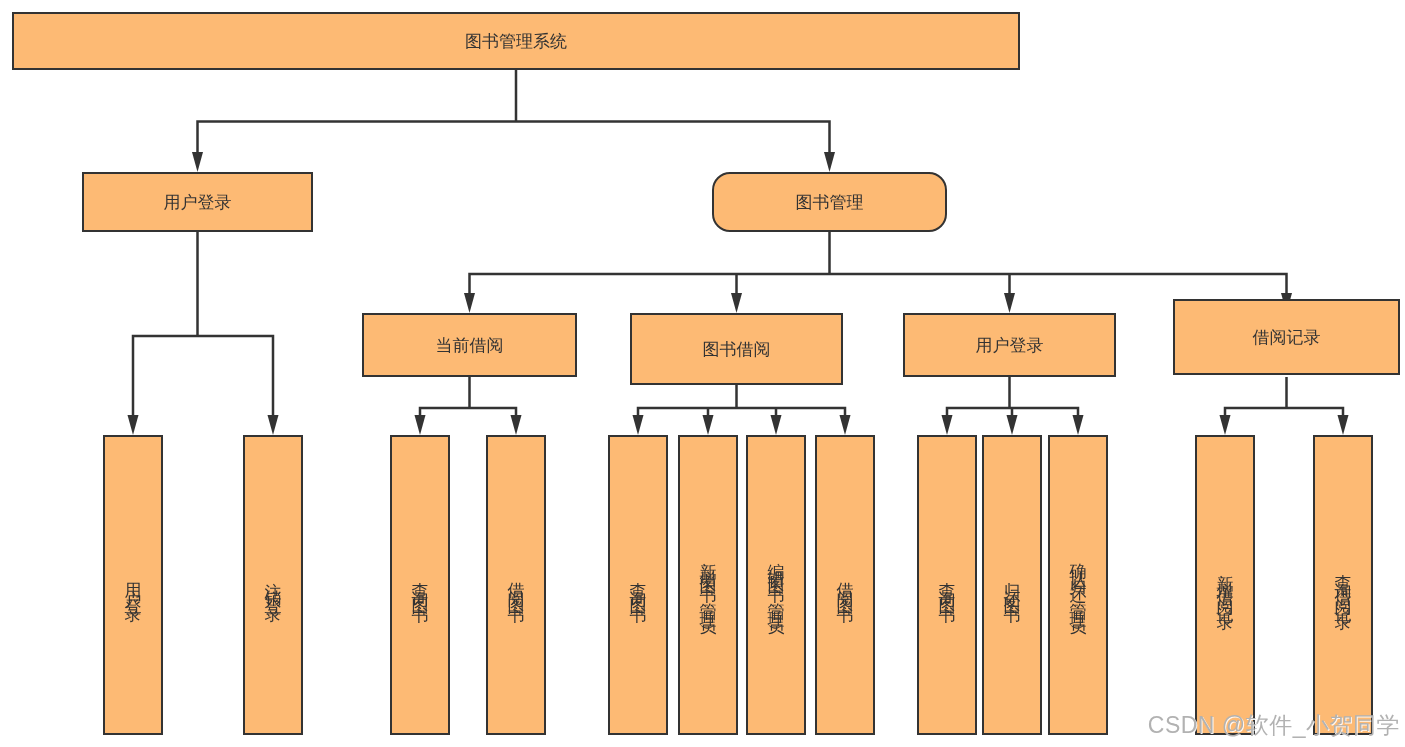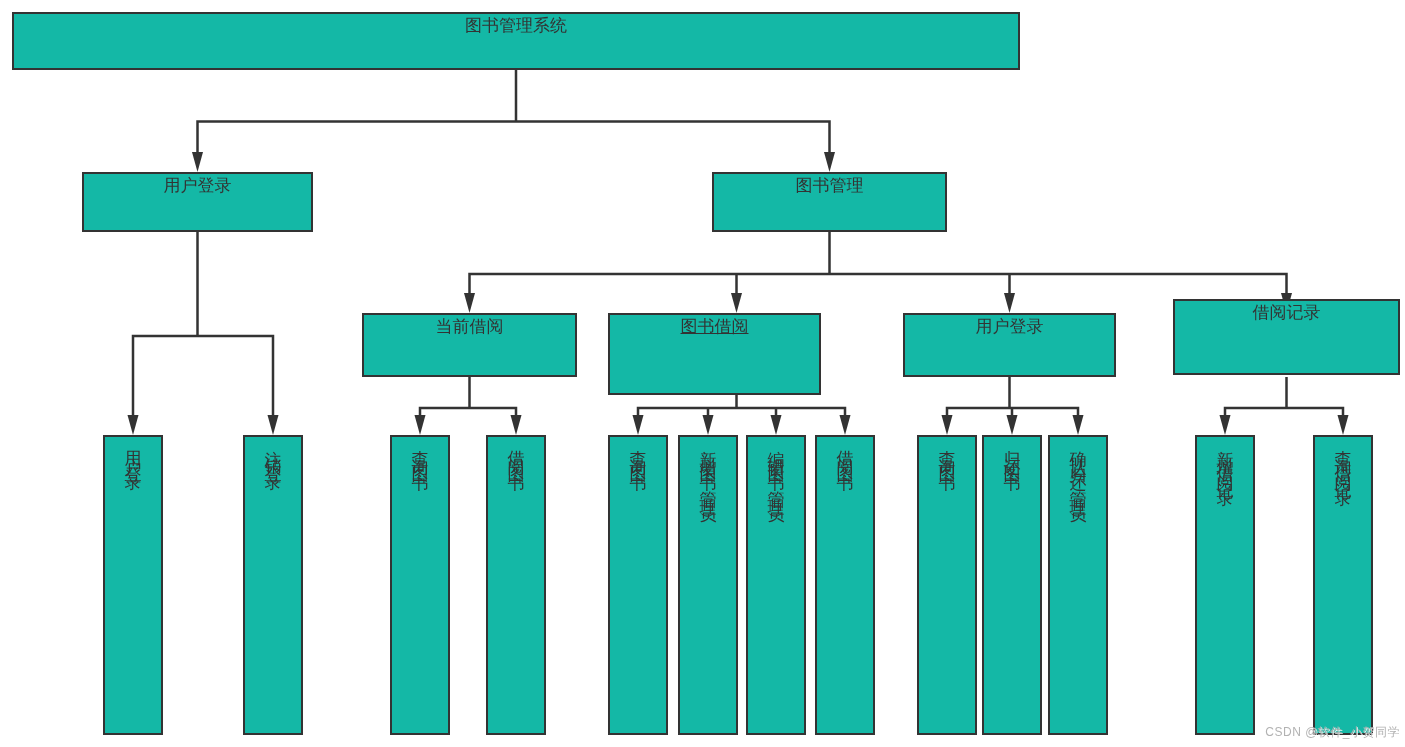--- a/index.html
+++ b/index.html
@@ -17,45 +17,45 @@
   }
   svg.connectors {
     position: absolute;
     left: 0; top: 0;
     z-index: 0;
     pointer-events: none;
   }
   .box {
     position: absolute;
     box-sizing: border-box;
-    background: #14b8a6;
+    background: #fdba74;
     border: 2.5px solid #333333;
     color: #333333;
     display: flex;
-    align-items: flex-start;
+    align-items: center;
     justify-content: center;
     z-index: 1;
   }
   .box.h { font-size: 17px; }
   .box.v { font-size: 17px; }
   .box.v .vtext {
     writing-mode: vertical-rl;
     text-orientation: mixed;
     letter-spacing: 8px;
     line-height: 1;
     white-space: nowrap;
   }
   
   .b-root        { left: 12px;   top: 12px;  width: 1008px; height: 58px; }
   
   .b-user-login  { left: 82px;   top: 172px; width: 231px;  height: 60px; }
-  .b-book-mgmt   { left: 712px;  top: 172px; width: 235px;  height: 60px; }
+  .b-book-mgmt   { left: 712px;  top: 172px; width: 235px;  height: 60px; border-radius: 18px; }
   
   .b-newbook     { left: 362px;  top: 313px; width: 215px;  height: 64px; }
-  .b-bookborrow  { left: 608px;  top: 313px; width: 213px;  height: 82px; text-decoration: underline; }
+  .b-bookborrow  { left: 630px;  top: 313px; width: 213px;  height: 72px; }
   .b-currborrow  { left: 903px;  top: 313px; width: 213px;  height: 64px; }
   .b-borrecord   { left: 1173px; top: 299px; width: 227px;  height: 76px; }
   
   .leaf { top: 435px; width: 60px; height: 300px; }
   .l-1  { left: 103px;  }
   .l-2  { left: 243px;  }
   .l-3  { left: 390px;  }
   .l-4  { left: 486px;  }
   .l-5  { left: 608px;  }
   .l-6  { left: 678px;  }
@@ -64,21 +64,21 @@
   .l-9  { left: 917px;  }
   .l-10 { left: 982px;  }
   .l-11 { left: 1048px; }
   .l-12 { left: 1195px; }
   .l-13 { left: 1313px; }
   .watermark {
     position: absolute;
     right: 5px;
     bottom: 6px;
     z-index: 2;
-    font-size: 12px;
+    font-size: 23px;
     color: #b2b2b2;
     text-shadow: 1px 1px 0 rgba(255,255,255,0.9);
     letter-spacing: 0.5px;
     white-space: nowrap;
   }
 </style>
 </head>
 <body>
 
 <div class="canvas">

